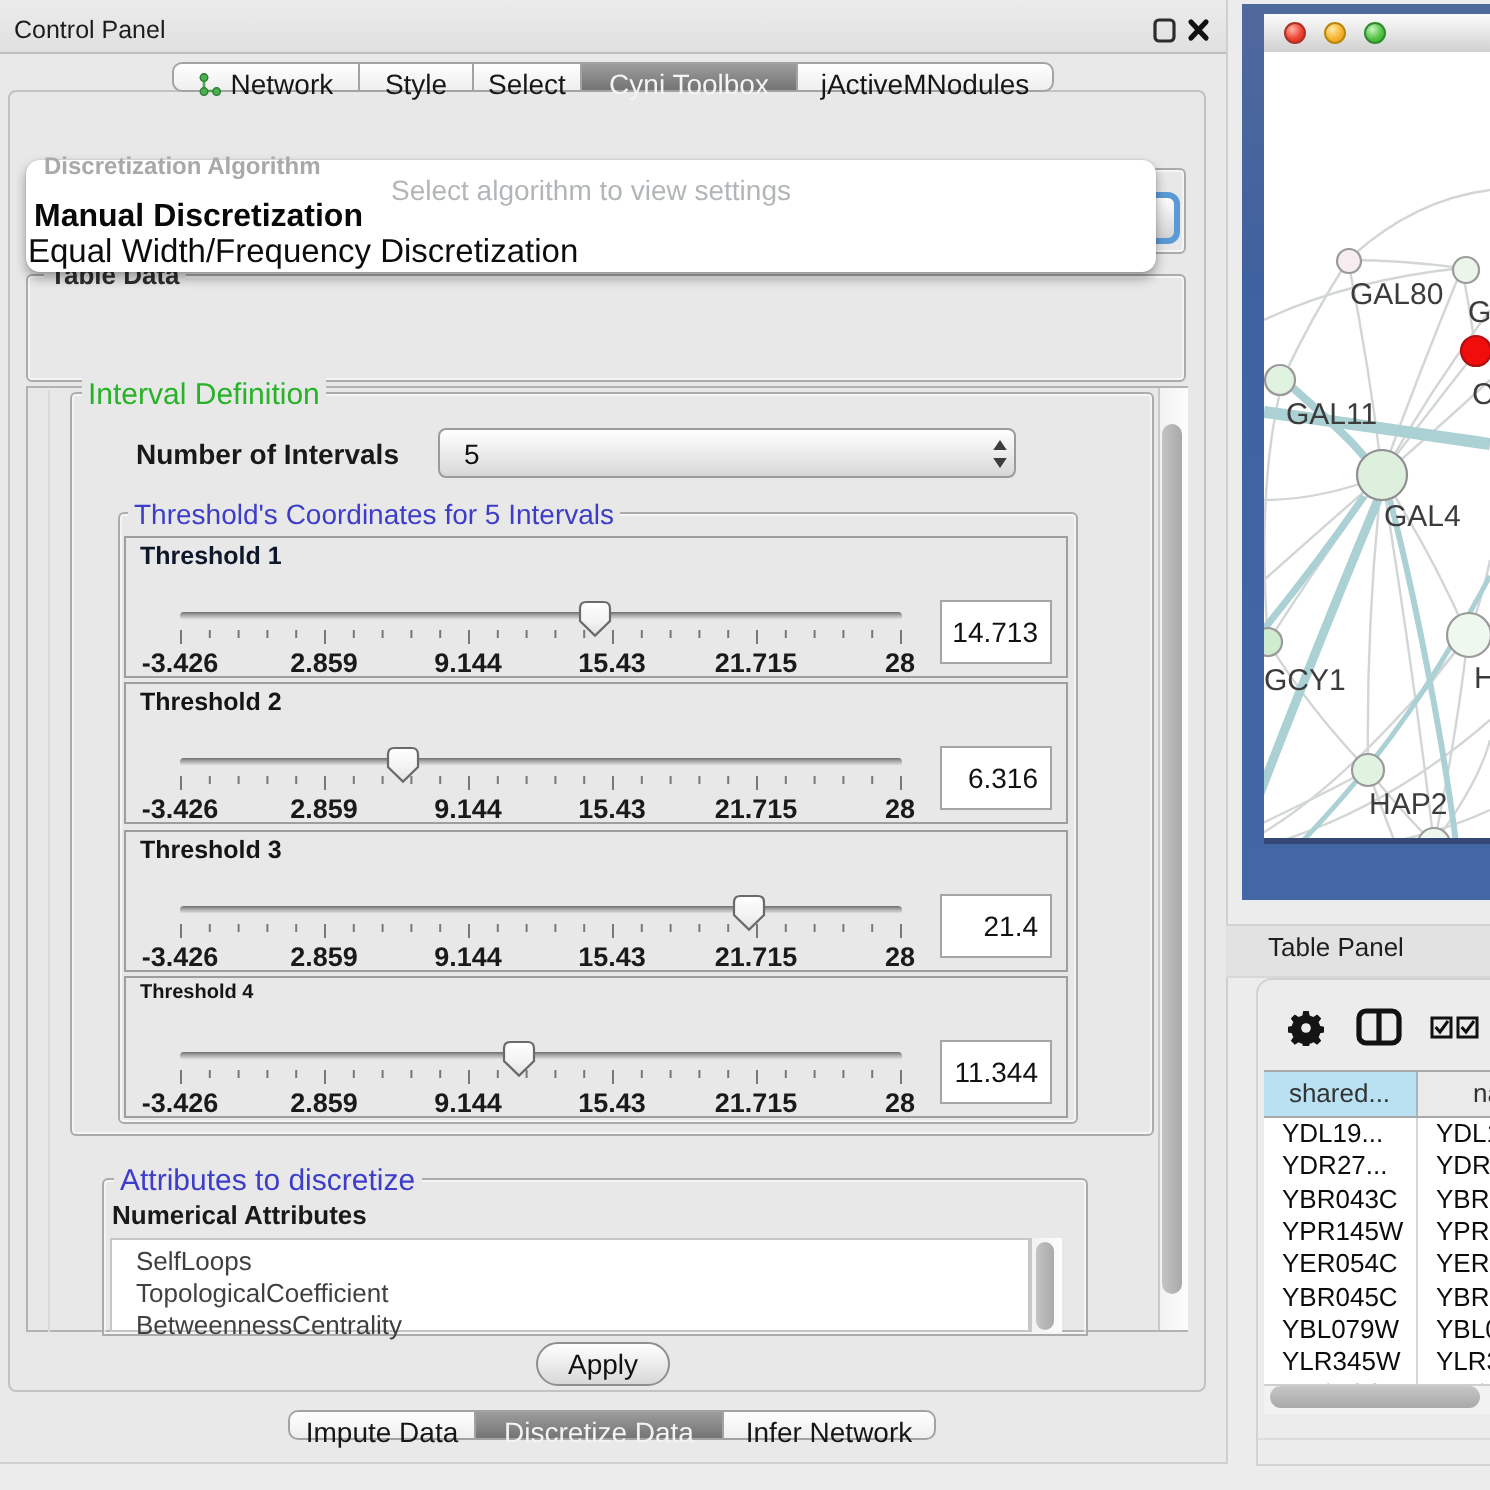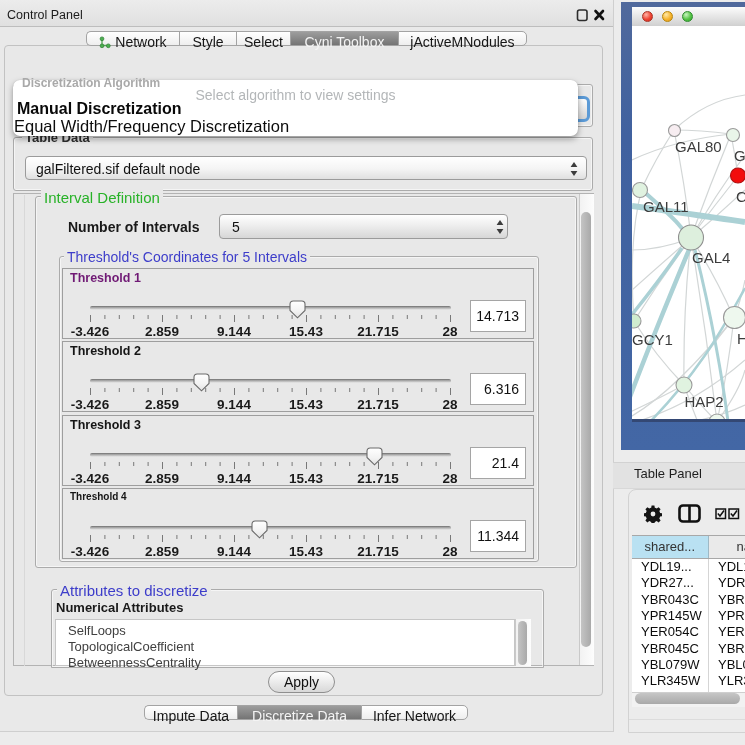--- a/index.html
+++ b/index.html
@@ -55,45 +55,38 @@
 <div class="seg" style="width:54px;">Select</div>
 <div class="seg sel" style="width:108px;">Cyni Toolbox</div>
 <div class="seg last" style="width:129px;">jActiveMNodules</div>
 </div>
 <div class="ab grp" style="left:13px;top:84px;width:578px;height:41px;"></div>
 <div class="ab b" style="left:22px;top:76px;font-size:12px;color:#a9a9a9;z-index:30;">Discretization Algorithm</div>
 <div class="ab" style="left:568px;top:96px;width:22px;height:26px;border-radius:6px;border:3px solid #5b9ad6;
 background:linear-gradient(#fdfdfd,#d4d4d4);box-sizing:border-box;"></div>
 <div class="ab grp" style="left:13px;top:137px;width:578px;height:52px;"></div>
 <div class="ab b" style="left:22px;top:130px;font-size:13px;color:#2e2e2e;background:#e9e9e9;padding:0 3px;">Table Data</div>
-<div class="ab combo" style="left:25px;top:156px;width:562px;height:24px;">
-<div class="ab" style="left:10px;top:0;font-size:14px;color:#111;line-height:24px;">galFiltered.sif default node</div>
-<svg class="ab" style="left:543px;top:4px;" width="10" height="16" viewBox="0 0 10 16">
-<path d="M5,1 L8.4,6 H1.6 Z" fill="#3c3c3c"></path>
-        <path d="M5,15 L1.6,10 H8.4 Z" fill="#3c3c3c"></path>
-      </svg>
-</div>
 <div class="ab" style="left:13px;top:193px;width:581px;height:473px;border:1px solid #b3b3b3;box-sizing:border-box;"></div>
 <div class="ab sbv" style="left:579px;top:194px;width:14px;height:471px;"></div>
 <div class="ab sbthumb" style="left:581px;top:212px;width:10px;height:435px;"></div>
 <div class="ab" style="left:24px;top:195px;width:1px;height:471px;background:#d8d8d8;"></div>
 <div class="ab grp" style="left:35px;top:196px;width:540px;height:370px;"></div>
 <div class="ab glab" style="left:41px;top:189px;font-size:15px;color:#28b228;">Interval Definition</div>
 <div class="ab b" style="left:68px;top:219px;font-size:14px;color:#191919;">Number of Intervals</div>
 <div class="ab combo" style="left:219px;top:214px;width:289px;height:25px;background:linear-gradient(#ffffff,#ececec 50%,#d7d7d7);">
 <div class="ab" style="left:12px;top:0;font-size:14px;color:#111;line-height:25px;">5</div>
 <svg class="ab" style="left:275px;top:4px;" width="10" height="16" viewBox="0 0 10 16">
 <path d="M5,1 L8.4,6 H1.6 Z" fill="#3c3c3c"></path>
         <path d="M5,15 L1.6,10 H8.4 Z" fill="#3c3c3c"></path>
       </svg>
 </div>
 <div class="ab grp" style="left:59px;top:256px;width:478px;height:304px;"></div>
 <div class="ab glab" style="left:64px;top:249px;font-size:14px;color:#3d3dca;">Threshold's Coordinates for 5 Intervals</div>
 <div class="ab thp" style="top:268px;">
-<div class="ab b" style="left:7px;top:2px;font-size:12.5px;color:#701a75;">Threshold 1</div>
+<div class="ab b" style="left:7px;top:2px;font-size:12.5px;color:#0f172a;">Threshold 1</div>
 <div class="ab track" style="left:27px;top:37px;width:361px;"></div>
 <svg class="ab" style="left:0;top:46px" width="470" height="8" viewBox="0 0 470 8">
         <rect x="27.0" y="0" width="1" height="7" fill="#787878"></rect>
         <rect x="41.4" y="0" width="1" height="4" fill="#787878"></rect>
         <rect x="55.8" y="0" width="1" height="4" fill="#787878"></rect>
         <rect x="70.2" y="0" width="1" height="4" fill="#787878"></rect>
         <rect x="84.6" y="0" width="1" height="4" fill="#787878"></rect>
         <rect x="99.0" y="0" width="1" height="7" fill="#787878"></rect>
         <rect x="113.4" y="0" width="1" height="4" fill="#787878"></rect>
         <rect x="127.8" y="0" width="1" height="4" fill="#787878"></rect>

